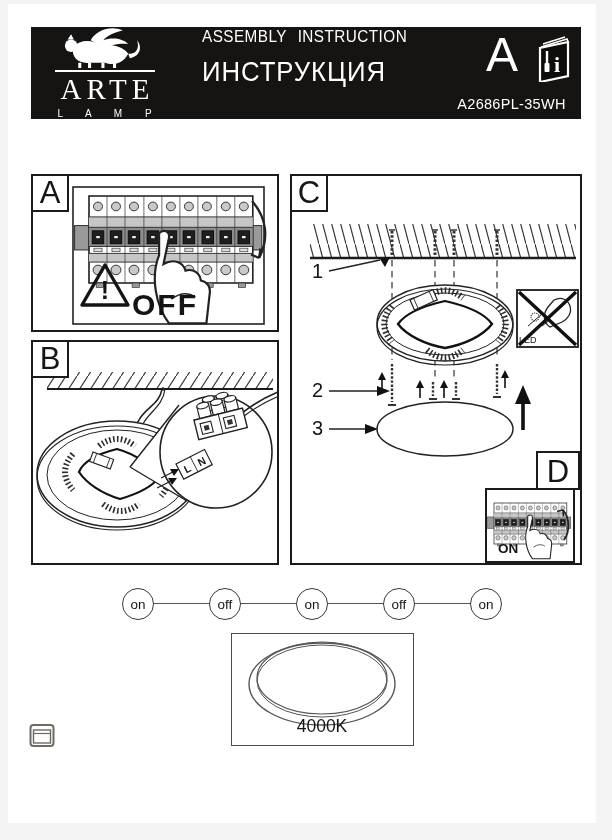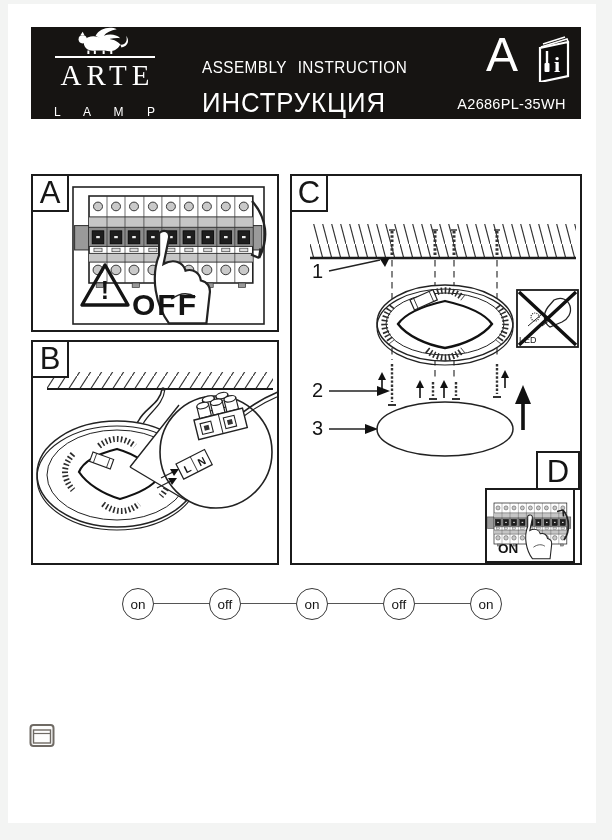--- a/index.html
+++ b/index.html
@@ -5,22 +5,22 @@
   *{box-sizing:content-box}
   html,body{margin:0;padding:0}
   body{width:612px;height:840px;background:#f3f4f3;font-family:"Liberation Sans",sans-serif;color:#161616}
   #stage{position:relative;width:612px;height:840px;overflow:hidden}
   .page{position:absolute;left:8px;top:4px;width:588px;height:819px;background:#ffffff}
 
   
   .hdr{position:absolute;left:31px;top:27px;width:550px;height:92px;background:#161412;color:#fff;display:flex}
   .logo{width:148px;display:flex;flex-direction:column;align-items:center;justify-content:center;}
   .brand{font-family:"Liberation Serif",serif;font-size:29px;line-height:1;letter-spacing:5px;border-top:2px solid #fff;padding:3px 0 0 6px;margin-top:2px}
-  .brandsub{font-size:12px;letter-spacing:10px;padding-left:10px;margin-top:15px}
-  .titles{flex:1;display:flex;flex-direction:column;justify-content:flex-end;padding-left:24px}
+  .brandsub{font-size:10px;letter-spacing:10px;padding-left:10px;margin-top:4px}
+  .titles{flex:1;display:flex;flex-direction:column;justify-content:flex-start;padding-left:24px}
   .t-en{font-size:17px;letter-spacing:.5px;word-spacing:7px;transform:scaleX(.9);transform-origin:left center;white-space:nowrap}
   .t-ru{font-size:28px;letter-spacing:1px;margin-top:9px;transform:scaleX(.92);transform-origin:left center;white-space:nowrap}
   .hright{width:152px;position:relative}
   .docletter{position:absolute;left:56px;top:4px;font-size:48px;line-height:1}
   .bookicon{position:absolute;left:102px;top:7px}
   .code{position:absolute;left:14px;right:2px;bottom:7px;text-align:center;font-size:14.5px;font-weight:normal;letter-spacing:.3px;white-space:nowrap}
 
   
   .panel{position:absolute;border:2px solid #1b1b1b;background:#fff}
   .plabel{position:absolute;left:-2px;top:-2px;width:34px;height:34px;border:2px solid #1b1b1b;background:#fff;display:flex;align-items:center;justify-content:center;font-size:31px;z-index:3}
@@ -317,19 +317,27 @@
     </svg>
   </div>
 
   <div class="seqline"></div>
   <div class="seqc" style="left:122px">on</div>
   <div class="seqc" style="left:209px">off</div>
   <div class="seqc" style="left:296px">on</div>
   <div class="seqc" style="left:383px">off</div>
   <div class="seqc" style="left:470px">on</div>
 
+  <div class="lampbox">
+    <svg width="181" height="111" viewBox="0 0 181 111">
+      <ellipse cx="90" cy="50" rx="73" ry="41" fill="#fff" stroke="#555" stroke-width="1.4"></ellipse>
+      <ellipse cx="90" cy="44" rx="65" ry="36" fill="none" stroke="#555" stroke-width="1.2"></ellipse>
+      <ellipse cx="90" cy="47" rx="65" ry="36" fill="none" stroke="#555" stroke-width="1"></ellipse>
+      <text class="st" x="90" y="98" text-anchor="middle" font-size="17.5">4000K</text>
+    </svg>
+  </div>
 
   <svg style="position:absolute;left:29px;top:722px" width="27" height="27" viewBox="0 0 27 27">
     <rect x="1.5" y="3" width="23" height="21" rx="3" fill="#fdfdfc" stroke="#6f6a64" stroke-width="2"></rect>
     <rect x="4.5" y="8" width="17" height="13" fill="none" stroke="#6f6a64" stroke-width="1.4"></rect>
     <path d="M4.5,11.5 H21.5" stroke="#6f6a64" stroke-width="1.2"></path>
   </svg>
 </div>
 
 </body></html>

